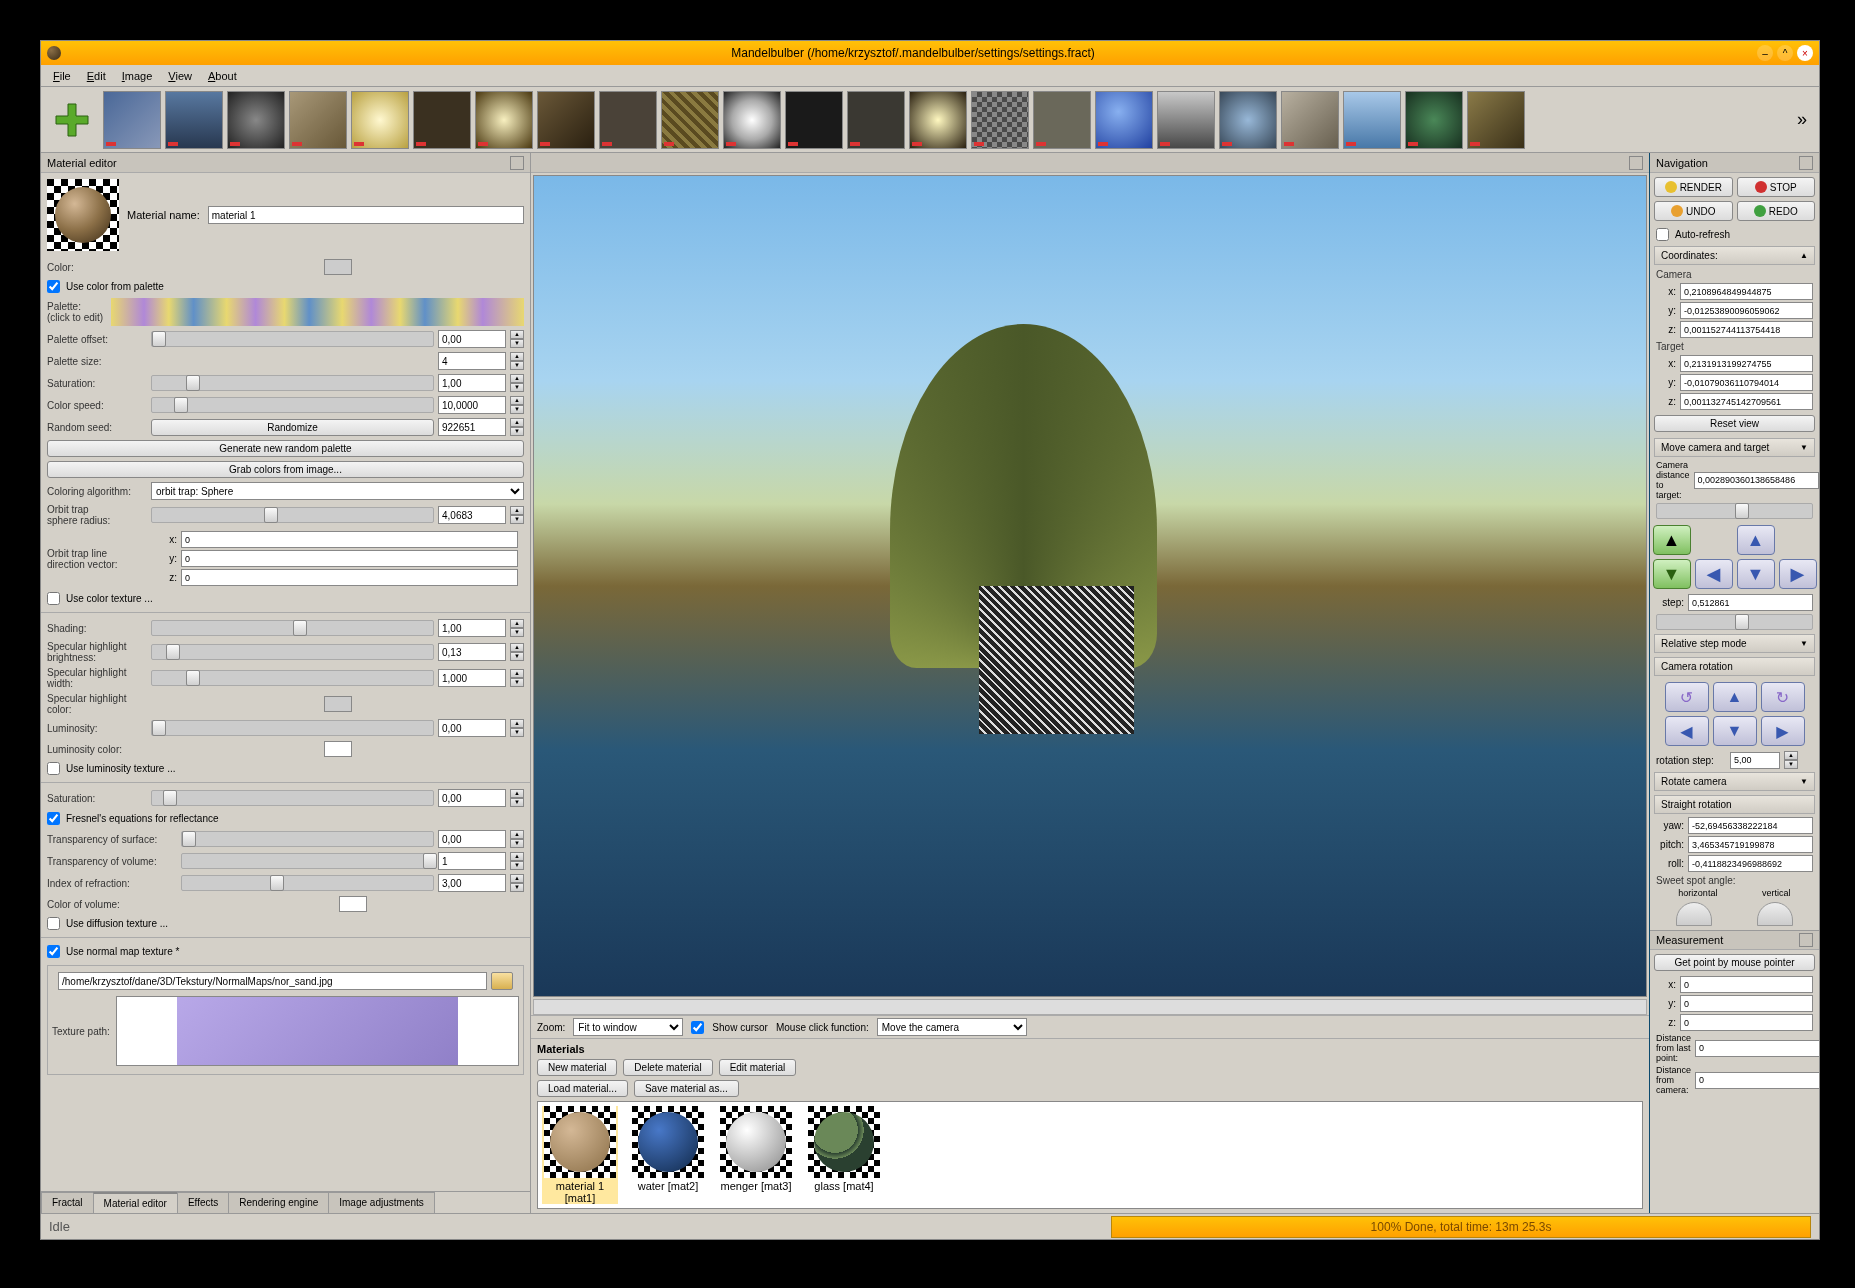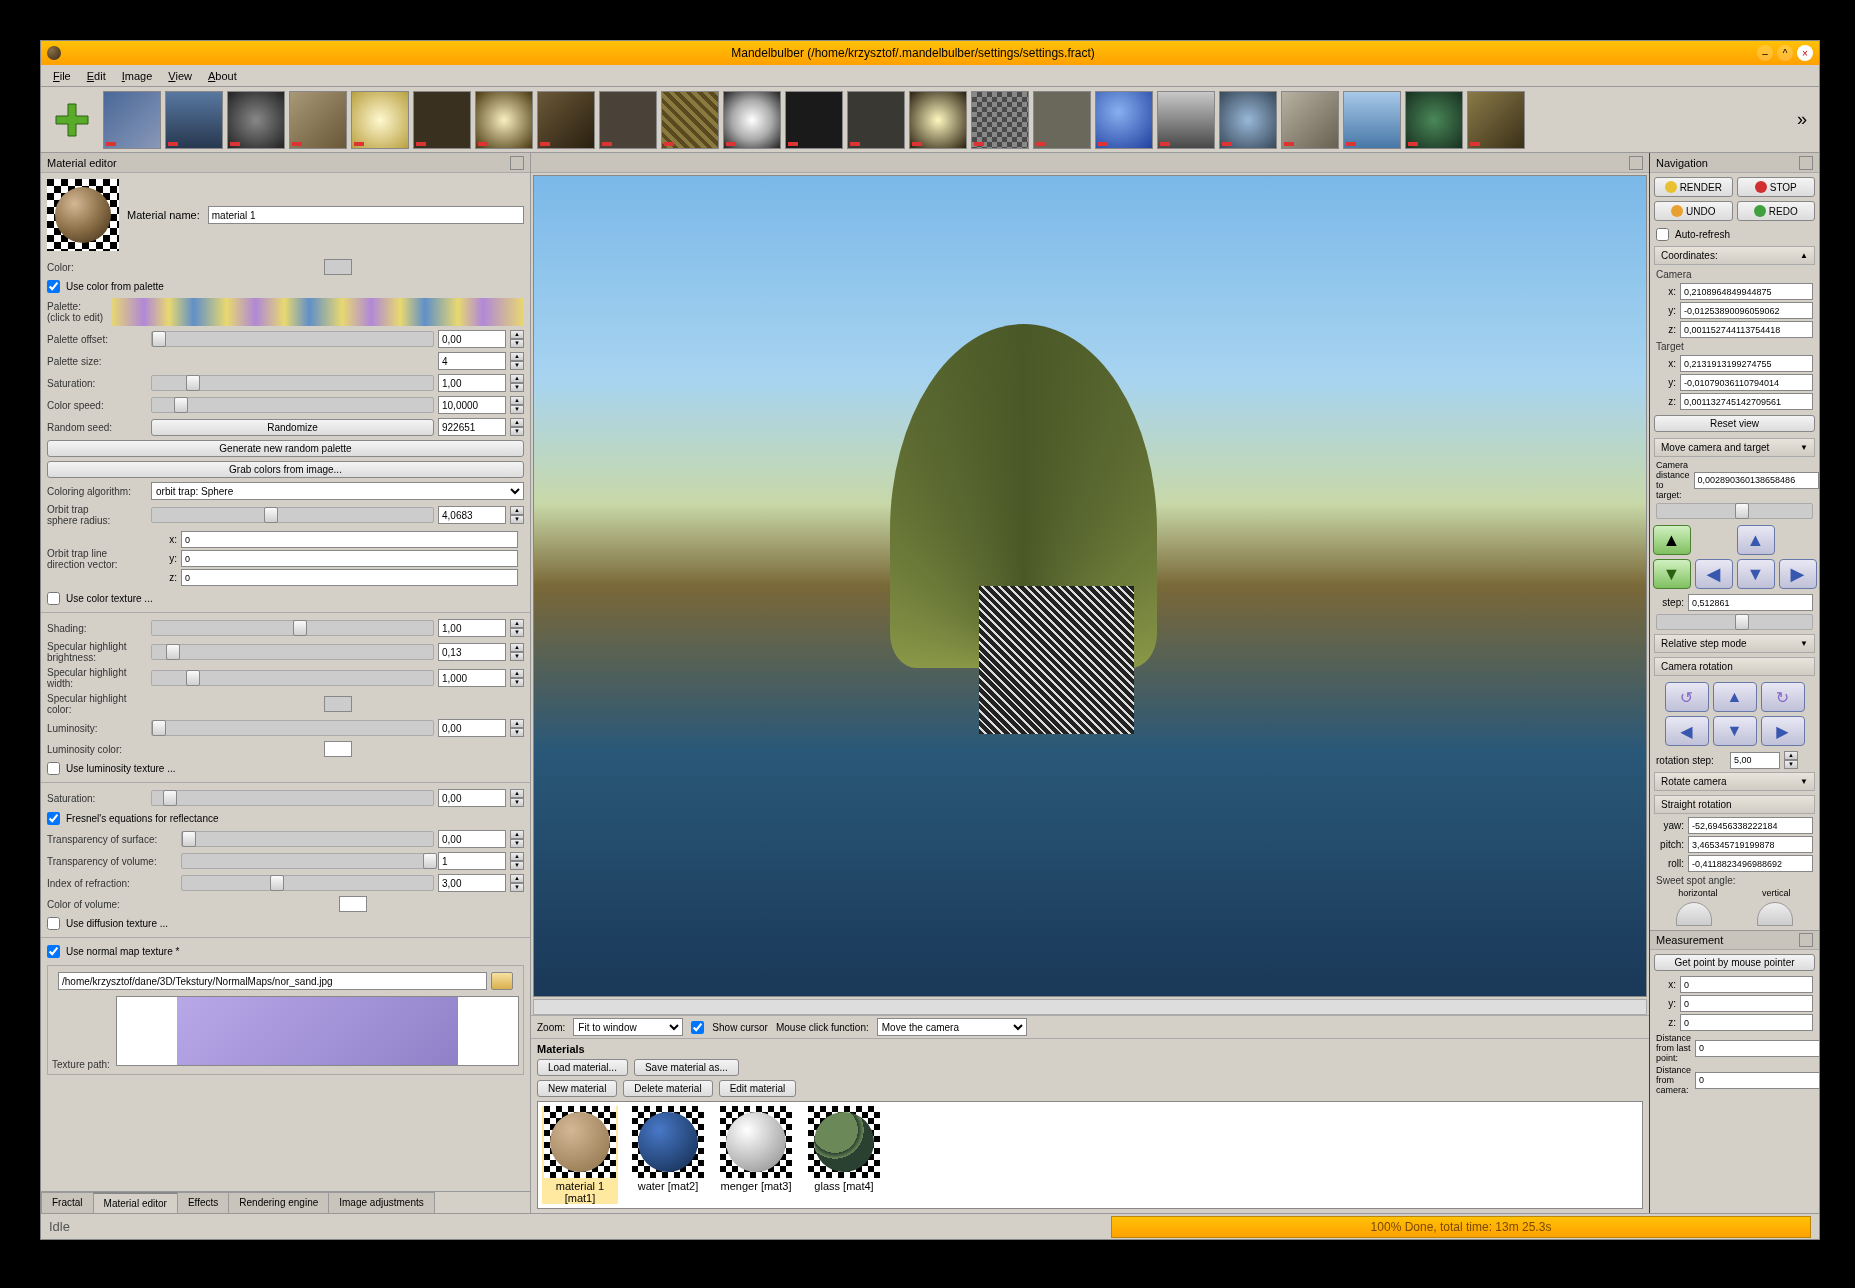--- a/index.html
+++ b/index.html
@@ -419,21 +419,21 @@
         <div class="separator"></div>
         <div class="checkbox-row">
             <input type="checkbox" checked="" style="">
             <span>Use normal map texture *</span>
           </div>
         <div class="group-box">
           <div class="field-row">
             <input type="text" class="val" value="/home/krzysztof/dane/3D/Tekstury/NormalMaps/nor_sand.jpg" style="">
             <div class="file-browse-btn"></div>
           </div>
-          <div style="display:flex;align-items:flex-end;gap:4px">
+          <div style="display:flex;align-items:center;gap:4px">
             <span class="field-label narrow">Texture path:</span>
             <div class="texture-preview" style="flex:1;margin:4px 0">
                 <div class="tex-center"></div>
               </div>
           </div>
         </div>
       </div>
       <div class="bottom-tabs">
         <div class="tab">Fractal</div>
         <div class="tab active">Material editor</div>
@@ -455,27 +455,27 @@
         <input type="checkbox" checked="" style="">
         <span>Show cursor</span>
         <span>Mouse click function:</span>
         <select class="combo" style="flex:0 0 150px"><option>Move the camera</option></select>
         <div style="flex:1"></div>
         <div class="dock-icon"></div>
       </div>
       <div class="materials-section">
         <div class="materials-header">Materials</div>
         <div class="materials-btns">
-          <div class="btn">Load material...</div>
-          <div class="btn">Save material as...</div>
-        </div>
-        <div class="materials-btns">
           <div class="btn">New material</div>
           <div class="btn">Delete material</div>
           <div class="btn">Edit material</div>
+        </div>
+        <div class="materials-btns">
+          <div class="btn">Load material...</div>
+          <div class="btn">Save material as...</div>
         </div>
         <div class="materials-list">
           <div class="mat-item selected"><div class="thumb sphere m1"></div><span>material 1 [mat1]</span></div>
           <div class="mat-item"><div class="thumb sphere m2"></div><span>water [mat2]</span></div>
           <div class="mat-item"><div class="thumb sphere m3"></div><span>menger [mat3]</span></div>
           <div class="mat-item"><div class="thumb sphere m4"></div><span>glass [mat4]</span></div>
         </div>
       </div>
     </div>
 

